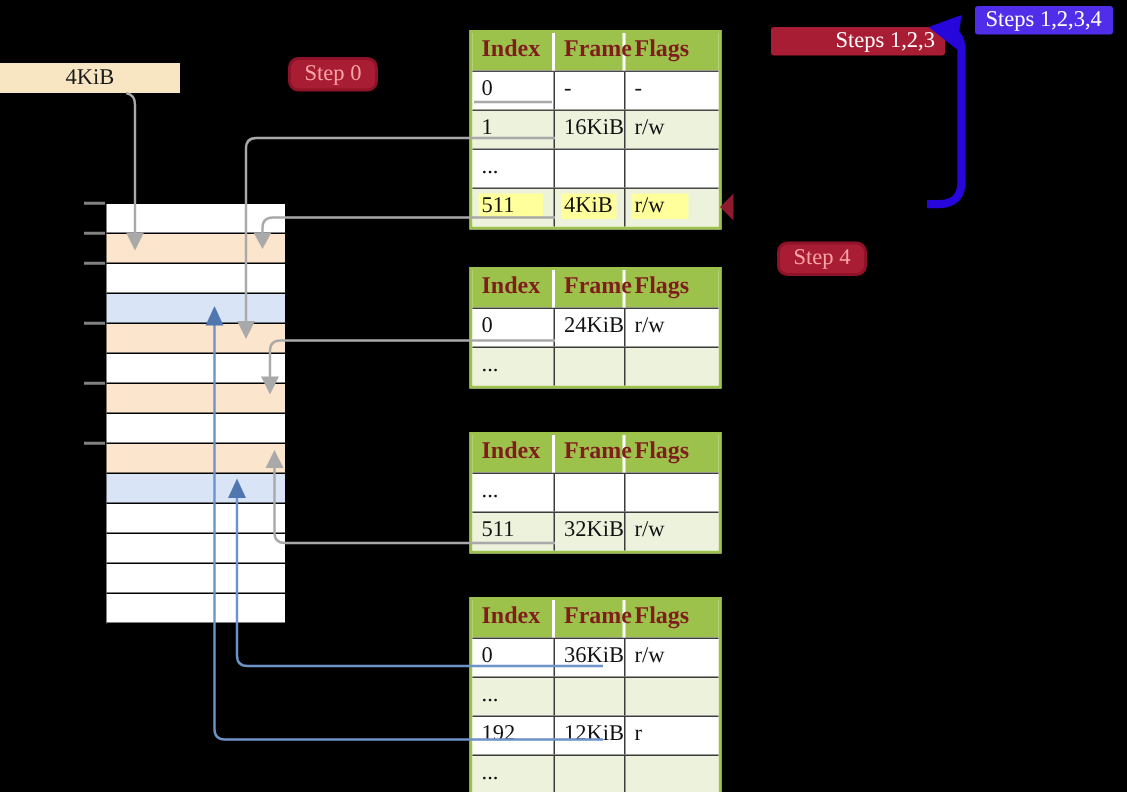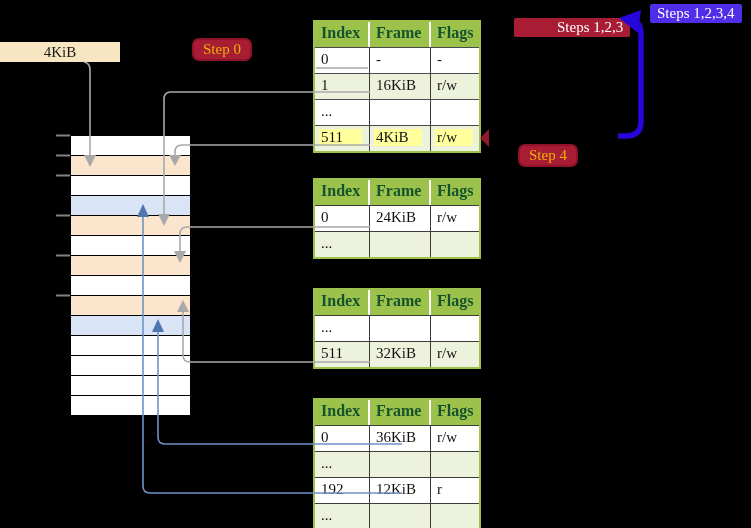--- a/index.html
+++ b/index.html
@@ -3,49 +3,49 @@
 <meta charset="utf-8">
 <style>
   html,body{margin:0;padding:0;background:#000;}
   #stage{position:relative;width:751px;height:528px;background:#000;overflow:hidden;
          font-family:"Liberation Serif","DejaVu Serif",serif;}
 
   
   .cream-label{position:absolute;left:0;top:42px;width:120px;height:20px;
     background:var(--cream);color:#1a1a1a;font-size:15px;text-align:center;line-height:20px;z-index:3;}
   .badge{position:absolute;height:17px;line-height:17px;padding:1px 9px;
-    background:var(--crimson);color:#eab308;font-size:15px;border:2px solid #8e1228;
+    background:var(--crimson);color:#fca5a5;font-size:15px;border:2px solid #8e1228;
     border-radius:7px;z-index:3;white-space:nowrap;}
   #step0{left:192px;top:38px;}
-  #step4{left:518px;top:144px;}
+  #step4{left:518px;top:161px;}
   .tag{position:absolute;height:19px;line-height:19px;padding:0 7px;color:#fff;
     font-size:15px;border-radius:2px;z-index:3;white-space:nowrap;}
   #steps123{left:514px;top:18px;background:var(--crimson);padding-left:43px;}
   #steps1234{left:650px;top:4px;background:var(--violet);}
 
   
   #memstrip{position:absolute;left:71px;top:135px;width:119px;z-index:1;border-top:1px solid #000;}
   .mrow{width:119px;height:20px;box-sizing:border-box;border-bottom:1px solid #000;}
   .mrow.white{background:#ffffff;}
   .mrow.peach{background:var(--peach);}
   .mrow.blue{background:var(--lblue);}
 
   
   .ptable{position:absolute;left:313px;width:168px;border:2px solid var(--green);
     background:#fff;box-sizing:border-box;z-index:2;}
   #table1{top:20px;} #table2{top:178px;} #table3{top:288px;} #table4{top:398px;}
   .thead{display:flex;background:var(--green);height:25px;}
-  .hcell{box-sizing:border-box;color:#14532d;font-weight:bold;font-size:16px;
+  .hcell{box-sizing:border-box;color:#7f1d1d;font-weight:bold;font-size:16px;
     padding:2px 0 0 6px;border-right:2px solid #fff;}
   .hcell:last-child{border-right:none;}
   .trow{display:flex;height:26px;box-sizing:border-box;border-top:1px solid #3c3c3c;background:#fff;}
   .trow.shaded{background:var(--lightrow);}
   .bcell{box-sizing:border-box;font-size:15px;padding:3px 0 0 6px;border-right:1px solid #3c3c3c;color:#111;}
   .bcell:last-child{border-right:none;}
-  .c0{width:55px;} .c1{width:61px;} .c2{width:48px;}
+  .c0{width:55px;} .c1{width:47px;} .c2{width:48px;}
   .hl{background:var(--yellow);display:inline-block;min-width:82%;padding:0 2px;margin-left:-2px;}
 
   
   #wires{position:absolute;left:0;top:0;z-index:10;pointer-events:none;}
   .gline{stroke:var(--gray);stroke-width:1.6;fill:none;}
   .ghead{fill:var(--gray);}
   .bline{stroke:var(--bluel);stroke-width:1.6;fill:none;}
   .bhead{fill:var(--blueh);}
   .thick{stroke:var(--thick);stroke-width:5.5;fill:none;}
   .thickhead{fill:var(--thick);}

